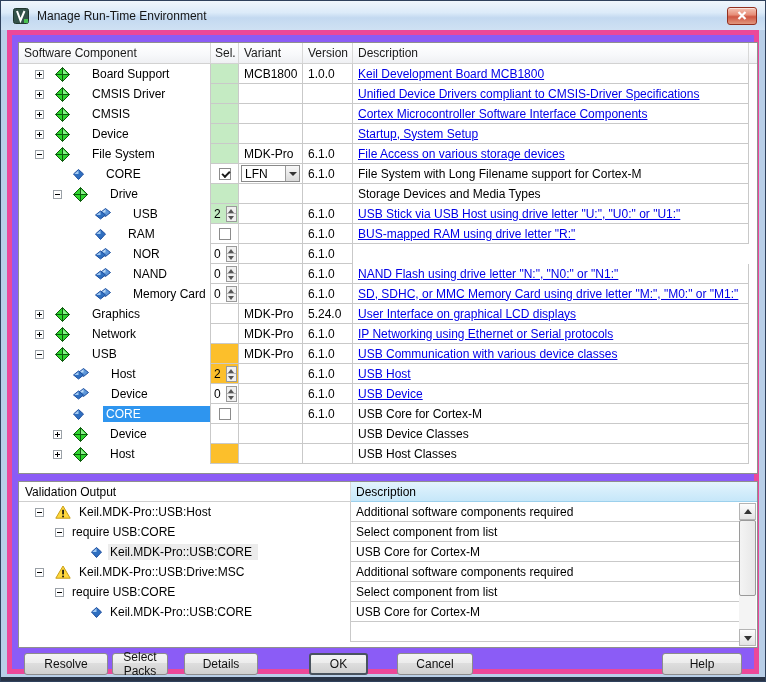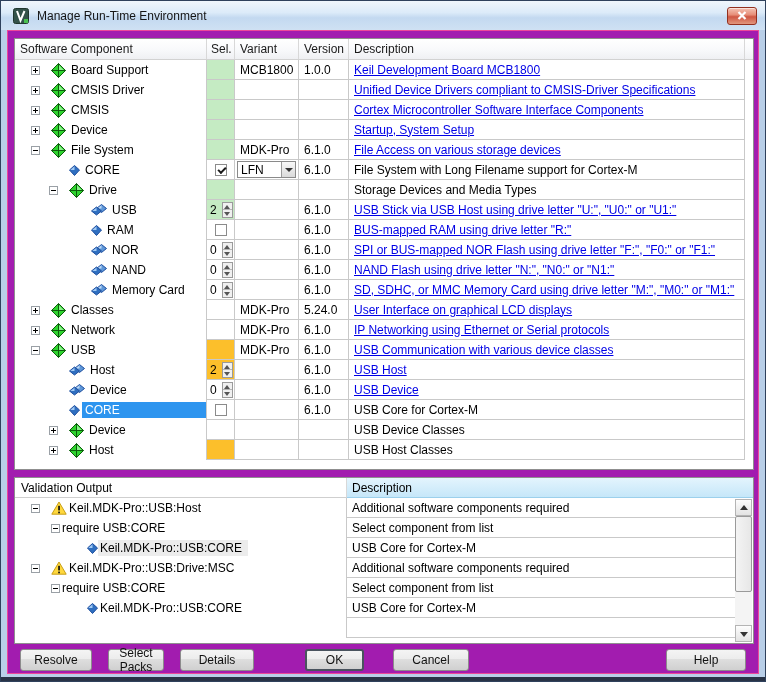--- a/index.html
+++ b/index.html
@@ -18,21 +18,21 @@
   }
   .title-text { flex:1; font-size:12px; color:#151515; }
   .close-btn {
     width:30px; height:18px; border:1px solid #93301f; border-radius:3px;
     background:linear-gradient(180deg,#f4c3b4,#e78f79 42%,#cf5743 55%,#e2977e);
     box-shadow: inset 0 1px 0 rgba(255,255,255,.55);
     display:flex; align-items:center; justify-content:center; cursor:default;
   }
   .dialog {
     position:absolute; left:6px; right:6px; top:29px; bottom:7px;
-    background:#a21caf; border:1px solid #ec4899;
+    background:#8b5cf6; border:5px solid #ec4899;
   }
   .panel { position:absolute; background:#fff; border:1px solid #8f8f8f; }
   #rte-panel { left:6px; top:7px; width:740px; height:432px; overflow:hidden; }
   #val-panel { left:6px; top:446px; width:740px; height:167px; overflow:hidden; }
 
   
   .header-row { display:flex; height:21px;
     background:linear-gradient(180deg,#ffffff,#f8f9fb 55%,#eff0f3);
     border-bottom:1px solid #d2d2d2; }
   .hcell { font-size:12px; color:#1a1a1a; padding:3px 0 0 5px; border-right:1px solid #d8d8d8; overflow:hidden; white-space:nowrap; }
@@ -53,21 +53,21 @@
   .bg-green  { background:#c5ebc3; }
   .bg-orange { background:#fcbf2b; }
 
   .expander { display:inline-block; flex:none; width:9px; height:9px;
     border:1px solid #9aa0a6; background:#fff; position:relative; }
   .expander::before { content:''; position:absolute; left:1px; right:1px; top:3px; height:1px; background:#000; }
   .expander.plus::after { content:''; position:absolute; top:1px; bottom:1px; left:3px; width:1px; background:#000; }
   .exp-spacer { display:inline-block; flex:none; width:9px; }
 
   .ticon { flex:none; margin-left:11px; }
-  .tlabel { font-size:12px; margin-left:2px; padding:1px 3px; }
+  .tlabel { font-size:12px; margin-left:19px; padding:1px 3px; }
   .tlabel.selected { background:#2e95ef; color:#fff; flex:1; }
   .lnk { color:#0000e6; text-decoration:underline; cursor:pointer; }
 
   .cb-box { width:12px; height:12px; border:1px solid #8b8b8b; background:#fff; position:relative; flex:none; }
   .cb-box.checked::after { content:''; position:absolute; left:2px; top:2px; width:6px; height:3px;
     border-left:2px solid #1a1a1a; border-bottom:2px solid #1a1a1a; transform:rotate(-45deg); }
 
   .spinval { font-size:12px; padding-left:3px; }
   .spinbtns { width:11px; height:16px; flex:none; margin-right:1px;
     border:1px solid #9a9a9a; background:#f0f0f0; display:flex; flex-direction:column; }
@@ -86,41 +86,41 @@
   .vtext { padding-left:5px; }
 
   
   .v-head { display:flex; height:20px; }
   .vh-left { width:332px; font-size:12px; padding:3px 0 0 6px; border-right:1px solid #d8d8d8; border-bottom:1px solid #cfcfcf; }
   .vh-right { flex:1; font-size:12px; padding:3px 0 0 5px;
     background:linear-gradient(180deg,#e3f4fd,#c6e7f9); border-bottom:1px solid #9cd0ec; }
   .v-row { display:flex; height:20px; }
   .vcell-tree { width:332px; display:flex; align-items:center; border-right:1px solid #c9c9c9; overflow:hidden; white-space:nowrap; }
   .vcell-desc { width:389px; display:flex; align-items:center; border-bottom:1px solid #c9c9c9; font-size:12px; padding-left:5px; overflow:hidden; white-space:nowrap; }
-  .vlabel { font-size:12px; padding:1px 6px 1px 2px; }
+  .vlabel { font-size:12px; margin-left:6px; padding:1px 6px 1px 2px; }
   .vshade { background:#ececec; }
 
   .vsb { position:absolute; top:21px; right:1px; bottom:1px; width:17px; background:#f4f4f4; }
   .vsb .sarrow { position:absolute; left:0; width:17px; height:17px;
     background:linear-gradient(#fdfdfd,#e3e3e3); border:1px solid #b4b4b4; }
   .vsb .sarrow.up { top:0; } .vsb .sarrow.down { bottom:0; }
   .sarrow.up::after { content:''; position:absolute; left:4px; top:5px;
     border-left:4px solid transparent; border-right:4px solid transparent; border-bottom:5px solid #333; }
   .sarrow.down::after { content:''; position:absolute; left:4px; top:6px;
     border-left:4px solid transparent; border-right:4px solid transparent; border-top:5px solid #333; }
   .vsb .thumb { position:absolute; left:0; top:17px; width:17px; height:76px;
     background:linear-gradient(90deg,#f4f4f4,#e7e7e7); border:1px solid #9a9a9a; border-radius:2px; }
 
   
   .btnrow { position:absolute; left:0; right:0; top:618px; height:24px; }
   .btn { position:absolute; height:22px; font-size:12px; color:#111;
     background:linear-gradient(180deg,#f4f4f4,#ececec 45%,#dedede 46%,#d0d0d0);
     border:1px solid #8c8c8c; border-radius:3px;
     display:flex; align-items:center; justify-content:center; cursor:default; }
-  #btn-resolve { left:12px;  width:72px; }
+  #btn-resolve { left:12px;  width:84px; }
   #btn-packs   { left:100px;  width:56px; }
   #btn-details { left:172px; width:74px; }
   #btn-ok      { left:297px; width:59px; border:2px solid #49535e; }
   #btn-cancel  { left:385px; width:76px; }
   #btn-help    { right:12px; width:80px; }
 </style>
 </head>
 <body>
 
 <div class="window">
@@ -333,23 +333,20 @@
             </div>
             <div class="cell sel bg-white spincell">
               <span class="spinval">0</span>
               <span class="spinbtns">
                 <span class="sb up-a"></span>
                 <span class="sb dn-a"></span>
               </span>
             </div>
             <div class="cell var"></div>
             <div class="cell ver">6.1.0</div>
-            <div class="cell desc">
-              <span class="lnk">SPI or BUS-mapped NOR Flash using drive letter "F:", "F0:" or "F1:"</span>
-            </div>
           </div>
           <div class="t-row">
             <div class="cell tree">
               <span class="exp-spacer" style="margin-left: 56px;"></span>
               <svg width="16" height="12" viewBox="0 0 16 12" xmlns="http://www.w3.org/2000/svg" class="ticon">
     <polygon points="10.5,0.5 15.5,4.5 10.5,8.5 5.5,4.5" fill="#5e97d8" stroke="#1d4e9e"></polygon>
     <polygon points="10.5,1.2 6.3,4.5 10.5,4.5" fill="#bcd9f6"></polygon>
     <polygon points="5.5,3 10.5,7 5.5,11 0.5,7" fill="#2f6fc0" stroke="#1d4e9e"></polygon>
     <polygon points="5.5,3.7 1.3,7 5.5,7" fill="#a3cbf4"></polygon>
   </svg>
@@ -393,21 +390,21 @@
             </div>
           </div>
           <div class="t-row">
             <div class="cell tree">
               <span class="expander plus" style="margin-left: 16px;"></span>
               <svg width="15" height="15" viewBox="0 0 15 15" xmlns="http://www.w3.org/2000/svg" class="ticon">
     <polygon points="7.5,0.5 14.5,7.5 7.5,14.5 0.5,7.5" fill="#2fd42f" stroke="#0b5c0b"></polygon>
     <polygon points="7.5,1.8 13.2,7.5 7.5,7.5" fill="#8df08d"></polygon>
     <path d="M7.5,0.5 L7.5,14.5 M0.5,7.5 L14.5,7.5" stroke="#0b5c0b" stroke-width="1"></path>
   </svg>
-              <span class="tlabel">Classes</span>
+              <span class="tlabel">Graphics</span>
             </div>
             <div class="cell sel bg-white"></div>
             <div class="cell var">
               <span class="vtext">MDK-Pro</span>
             </div>
             <div class="cell ver">5.24.0</div>
             <div class="cell desc">
               <span class="lnk">User Interface on graphical LCD displays</span>
             </div>
           </div>

